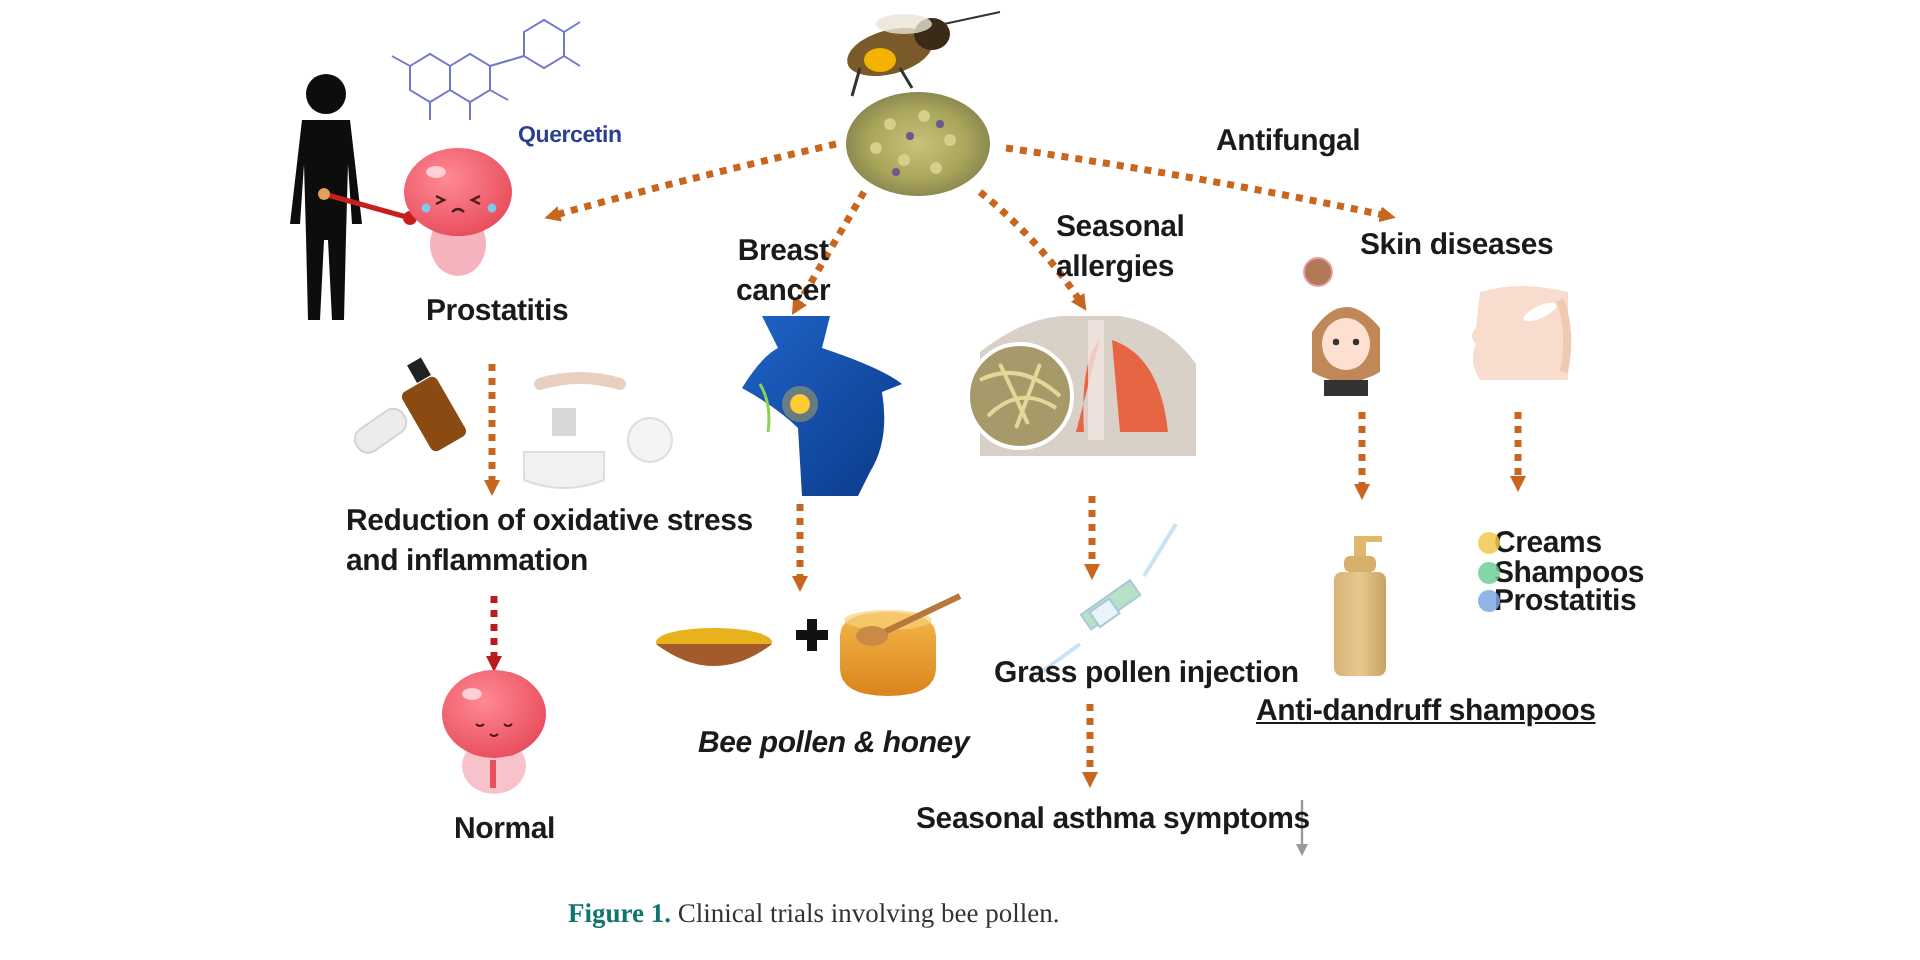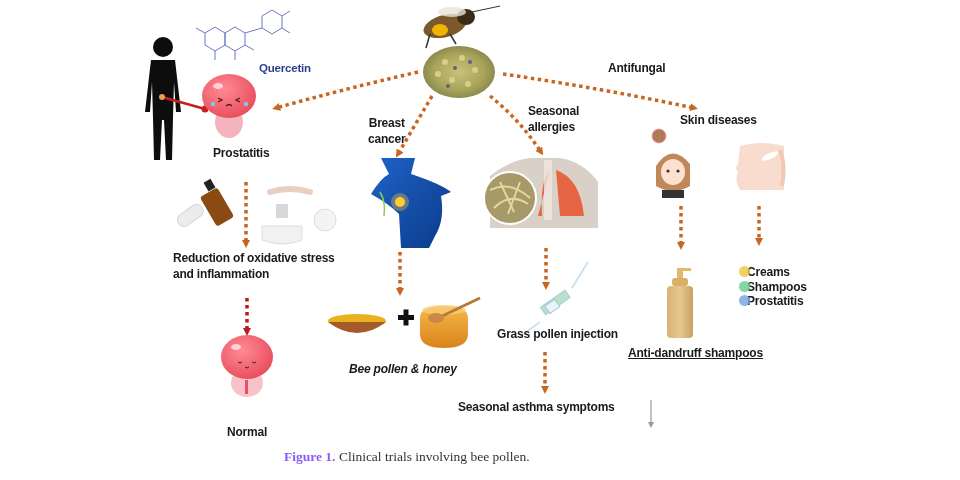--- a/index.html
+++ b/index.html
@@ -1,19 +1,19 @@
 <!DOCTYPE html>
 <html><head>
 <meta charset="utf-8">
 <style>
   html, body { margin:0; padding:0; background:#ffffff; }
   body { width:960px; height:480px; position:relative; overflow:hidden; font-family:"Liberation Sans", sans-serif; }
-  .lbl { position:absolute; font-family:"Liberation Sans", sans-serif; font-weight:bold; font-size:12px; color:#1a1a1a; line-height:1.3; white-space:nowrap; letter-spacing:-0.2px; }
+  .lbl { position:absolute; font-family:"Liberation Sans", sans-serif; font-weight:bold; font-size:15px; color:#1a1a1a; line-height:1.3; white-space:nowrap; letter-spacing:-0.2px; }
   .caption { position:absolute; left:284px; top:449px; font-family:"Liberation Serif", serif; font-size:13.5px; color:#333; }
-  .caption b { font-weight:bold; color:#8b5cf6;text-align:center; }
+  .caption b { font-weight:bold; color:#0f766e;text-align:center; }
   svg.art { position:absolute; left:0; top:0; }
   .bullet { display:inline-block; width:11px; height:11px; border-radius:50%; vertical-align:-1px; margin-right:-3px; opacity:.85; }
 </style>
 </head>
 <body>
 
 <svg class="art" width="960" height="480" viewBox="0 0 960 480">
   <defs>
     <marker id="ah" markerWidth="8" markerHeight="8" refX="4" refY="4" orient="auto" markerUnits="userSpaceOnUse">
       <path d="M0,0 L8,4 L0,8 Z" fill="#c8661f"></path>
@@ -198,21 +198,21 @@
     <rect x="667" y="286" width="26" height="52" rx="4" fill="url(#bottleG)"></rect>
   </g>
 </svg>
 
 <div class="lbl" style="left:259px;top:61px;color:#2b3f8f;font-size:11.5px;">Quercetin</div>
 <div class="lbl" style="left:213px;top:146px;">Prostatitis</div>
 <div class="lbl" style="left:173px;top:251px;">
   <span>Reduction of  oxidative stress</span><br>
   <span>and inflammation</span>
 </div>
-<div class="lbl" style="left:227px;top:405px;margin-top:20px;">Normal</div>
+<div class="lbl" style="left:227px;top:405px;">Normal</div>
 
 <div class="lbl" style="left:368px;top:104px;text-align:center;margin-top:12px;">
   <span>Breast</span><br>
   <span>cancer</span>
 </div>
 <div class="lbl" style="left:349px;top:362px;font-style:italic;">Bee pollen &amp; honey</div>
 
 <div class="lbl" style="left:528px;top:104px;">
   <span>Seasonal</span><br>
   <span>allergies</span>

